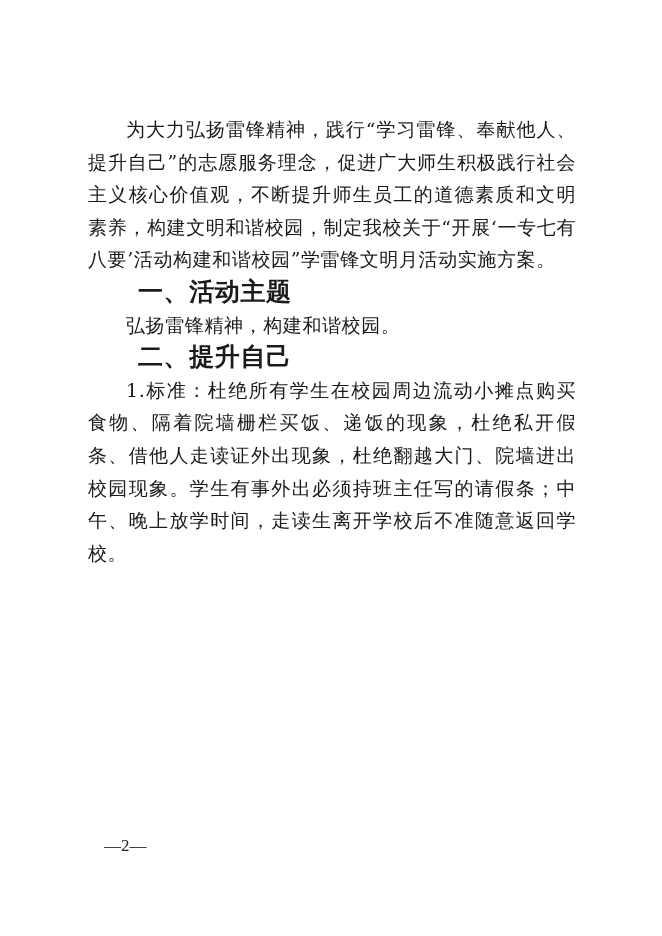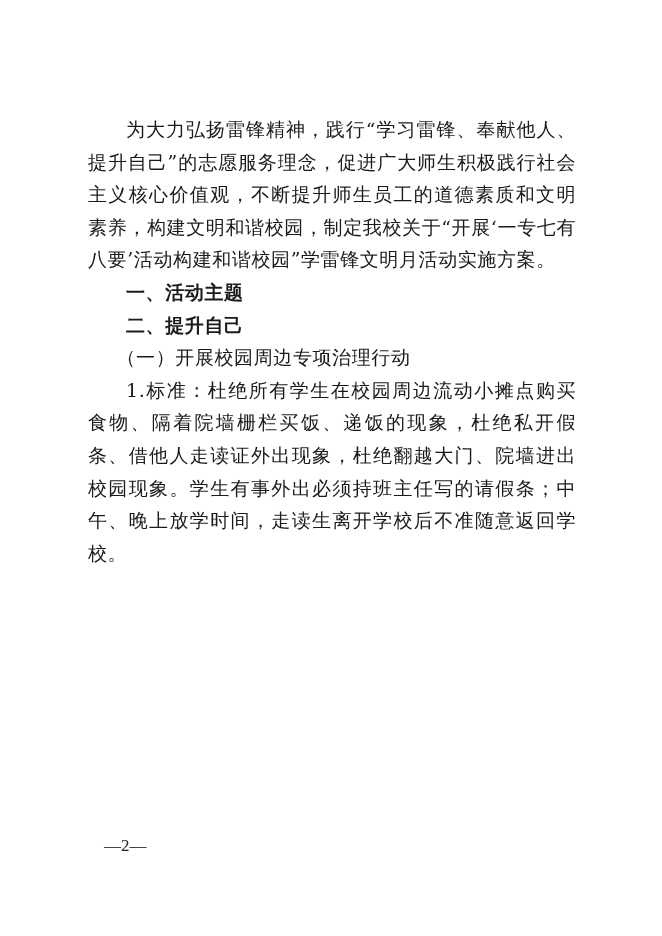--- a/index.html
+++ b/index.html
@@ -10,32 +10,32 @@
     font-family: "DejaVu Serif", "Liberation Serif", serif;
   }
   .body-text {
     position: absolute; left: 88px; top: 113px; width: 488px;
     font-size: 19px; line-height: 32.6px;
     text-align: justify; text-justify: inter-character;
     letter-spacing: 0.6px;
   }
   .para { margin: 0; text-indent: 2em; }
   .para.noindent { text-indent: 0; padding-left: 2em; }
-  .heading { margin: 0; padding-left: 2em; font-family: "DejaVu Sans", "Liberation Sans", sans-serif; font-weight: bold; font-size: 19px; }
+  .heading { margin: 0; padding-left: 2em; font-family: "DejaVu Sans", "Liberation Sans", sans-serif; font-weight: bold; font-size: 25px; }
   .subheading { margin: 0; padding-left: 1.5em; }
   .page-number {
     position: absolute; left: 104px; top: 836px;
     font-family: "Liberation Serif", "DejaVu Serif", serif; font-size: 17px; color: #222;
   }
 </style>
 </head>
 <body>
 
 <div class="page">
   <div class="body-text">
     <p class="para">为大力弘扬雷锋精神，践行“学习雷锋、奉献他人、提升自己”的志愿服务理念，促进广大师生积极践行社会主义核心价值观，不断提升师生员工的道德素质和文明素养，构建文明和谐校园，制定我校关于“开展‘一专七有八要’活动构建和谐校园”学雷锋文明月活动实施方案。</p>
     <p class="heading">一、活动主题</p>
+    <p class="para noindent">弘扬雷锋精神，构建和谐校园。</p>
     <p class="heading">二、提升自己</p>
-    <p class="subheading">（一）开展校园周边专项治理行动</p>
     <p class="para">1.标准：杜绝所有学生在校园周边流动小摊点购买食物、隔着院墙栅栏买饭、递饭的现象，杜绝私开假条、借他人走读证外出现象，杜绝翻越大门、院墙进出校园现象。学生有事外出必须持班主任写的请假条；中午、晚上放学时间，走读生离开学校后不准随意返回学校。</p>
   </div>
   <div class="page-number">—2—</div>
 </div>
 
 </body></html>

